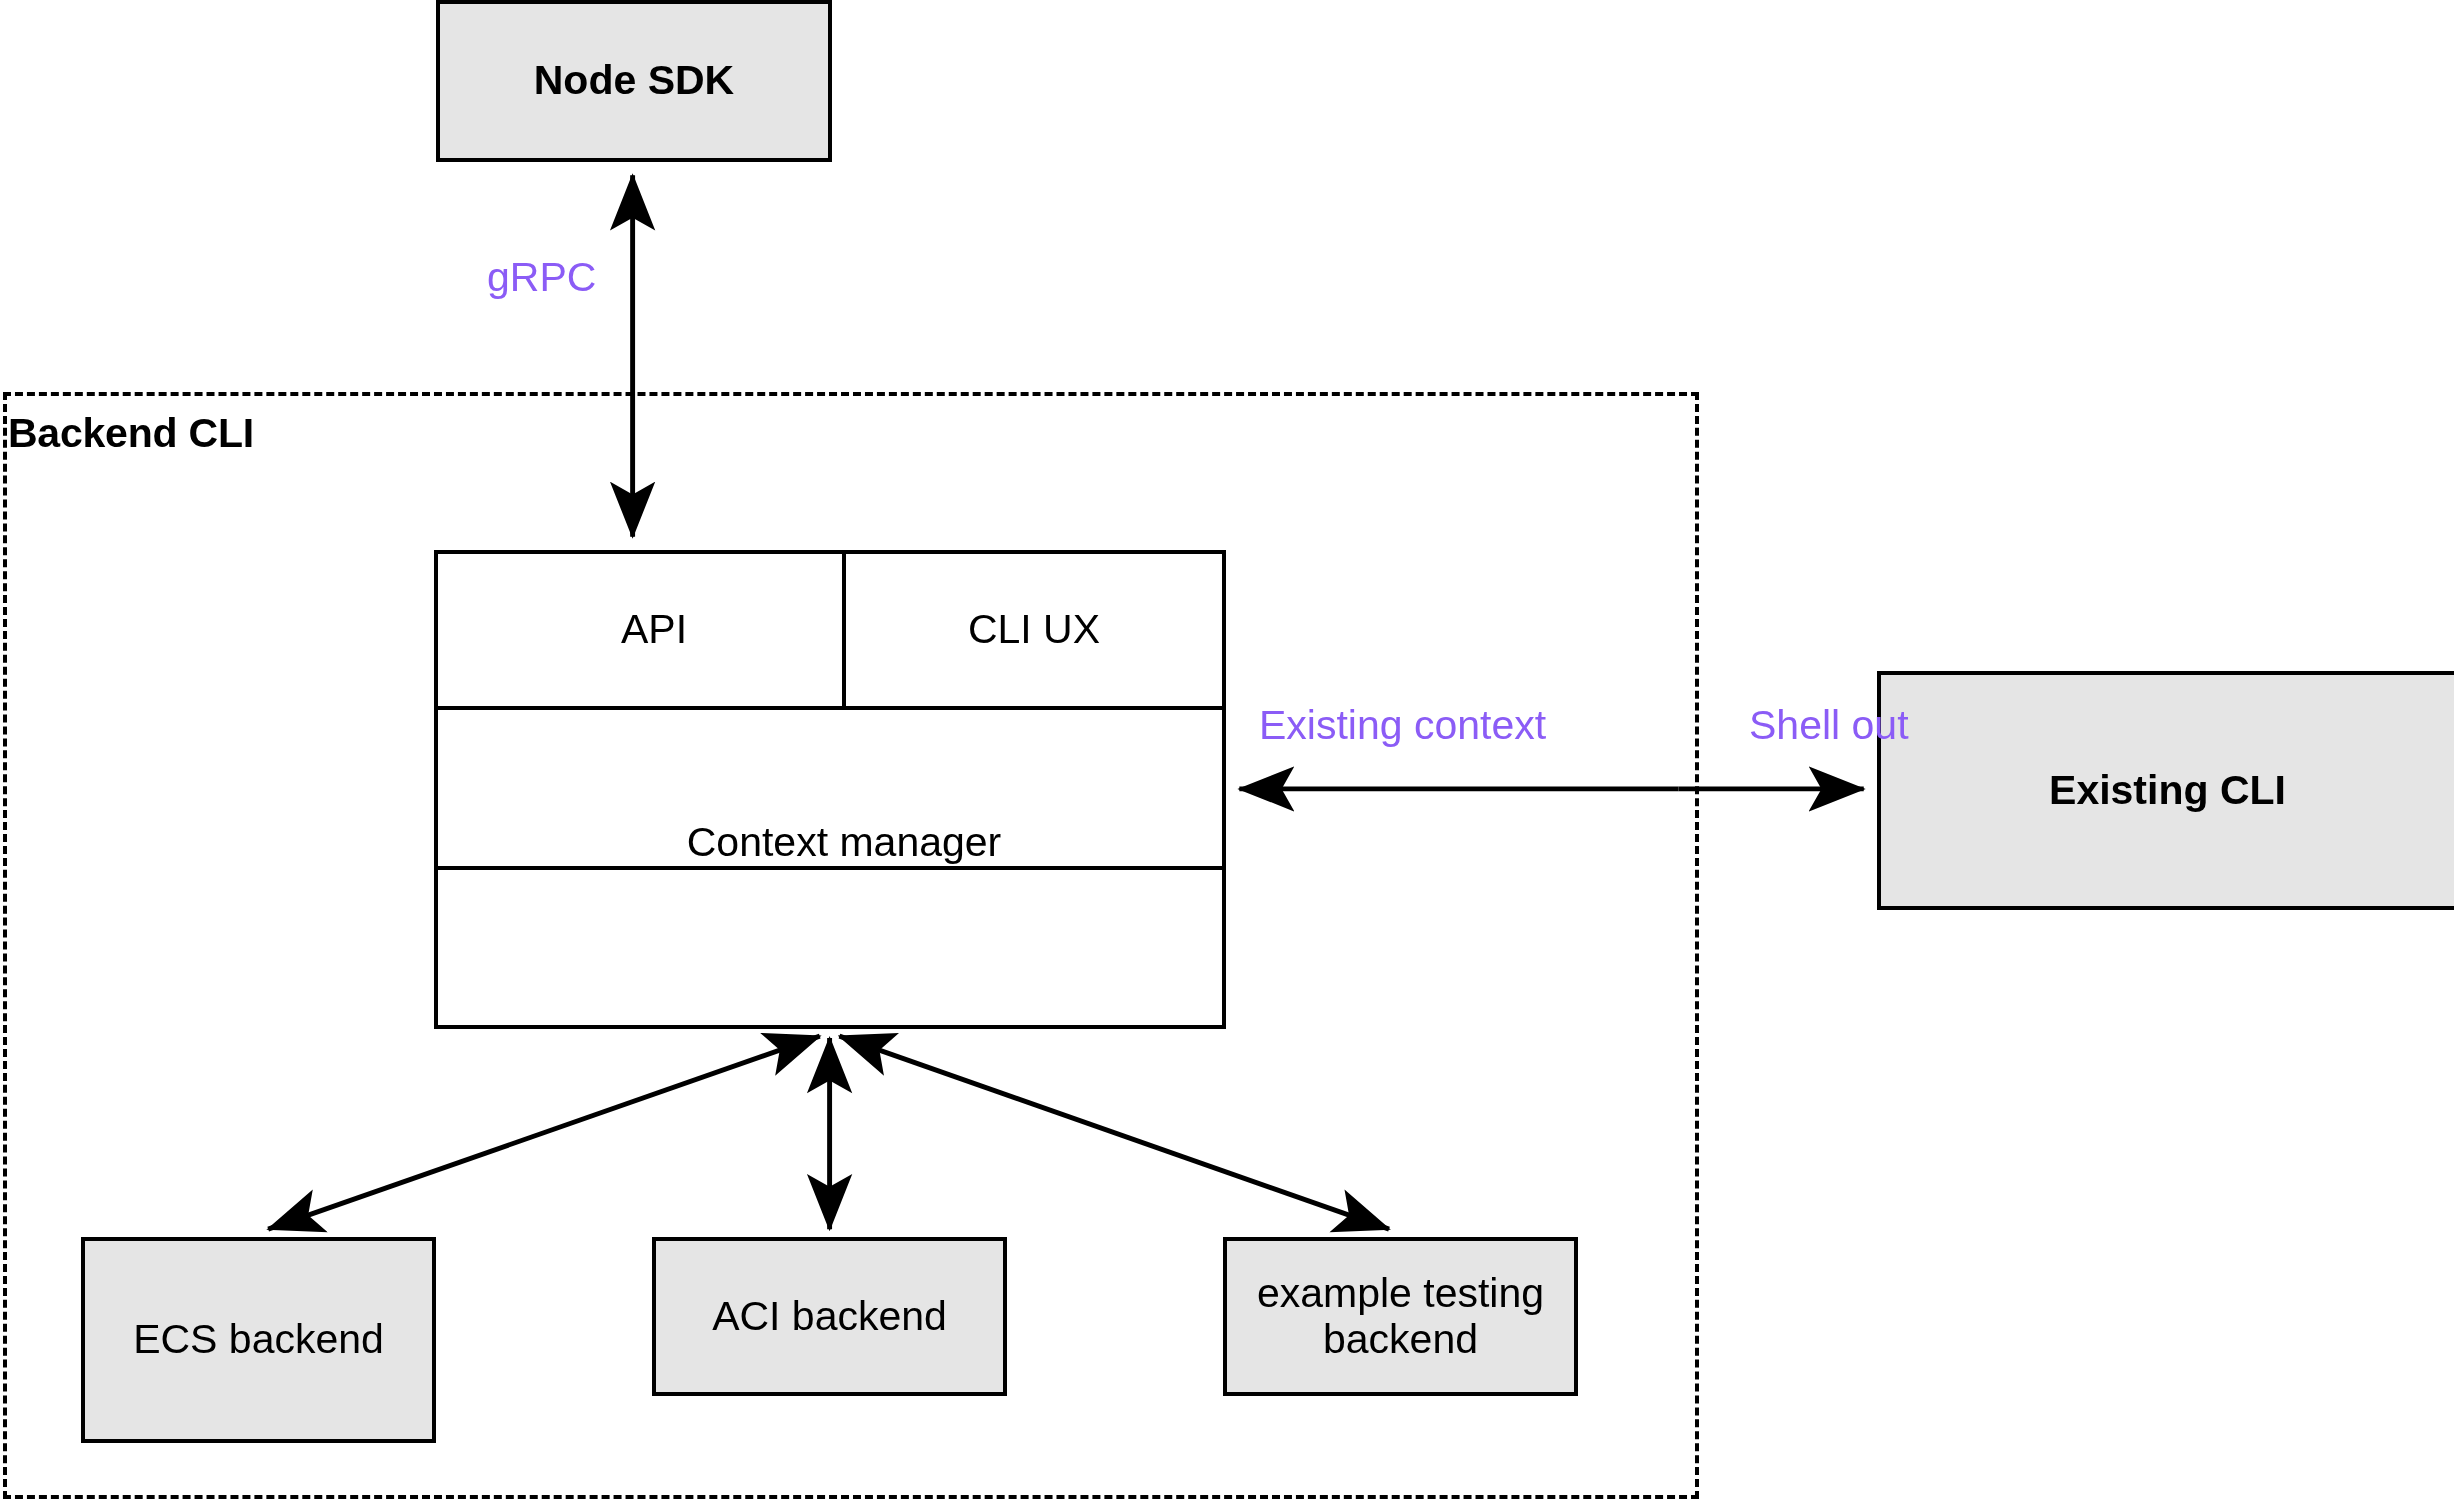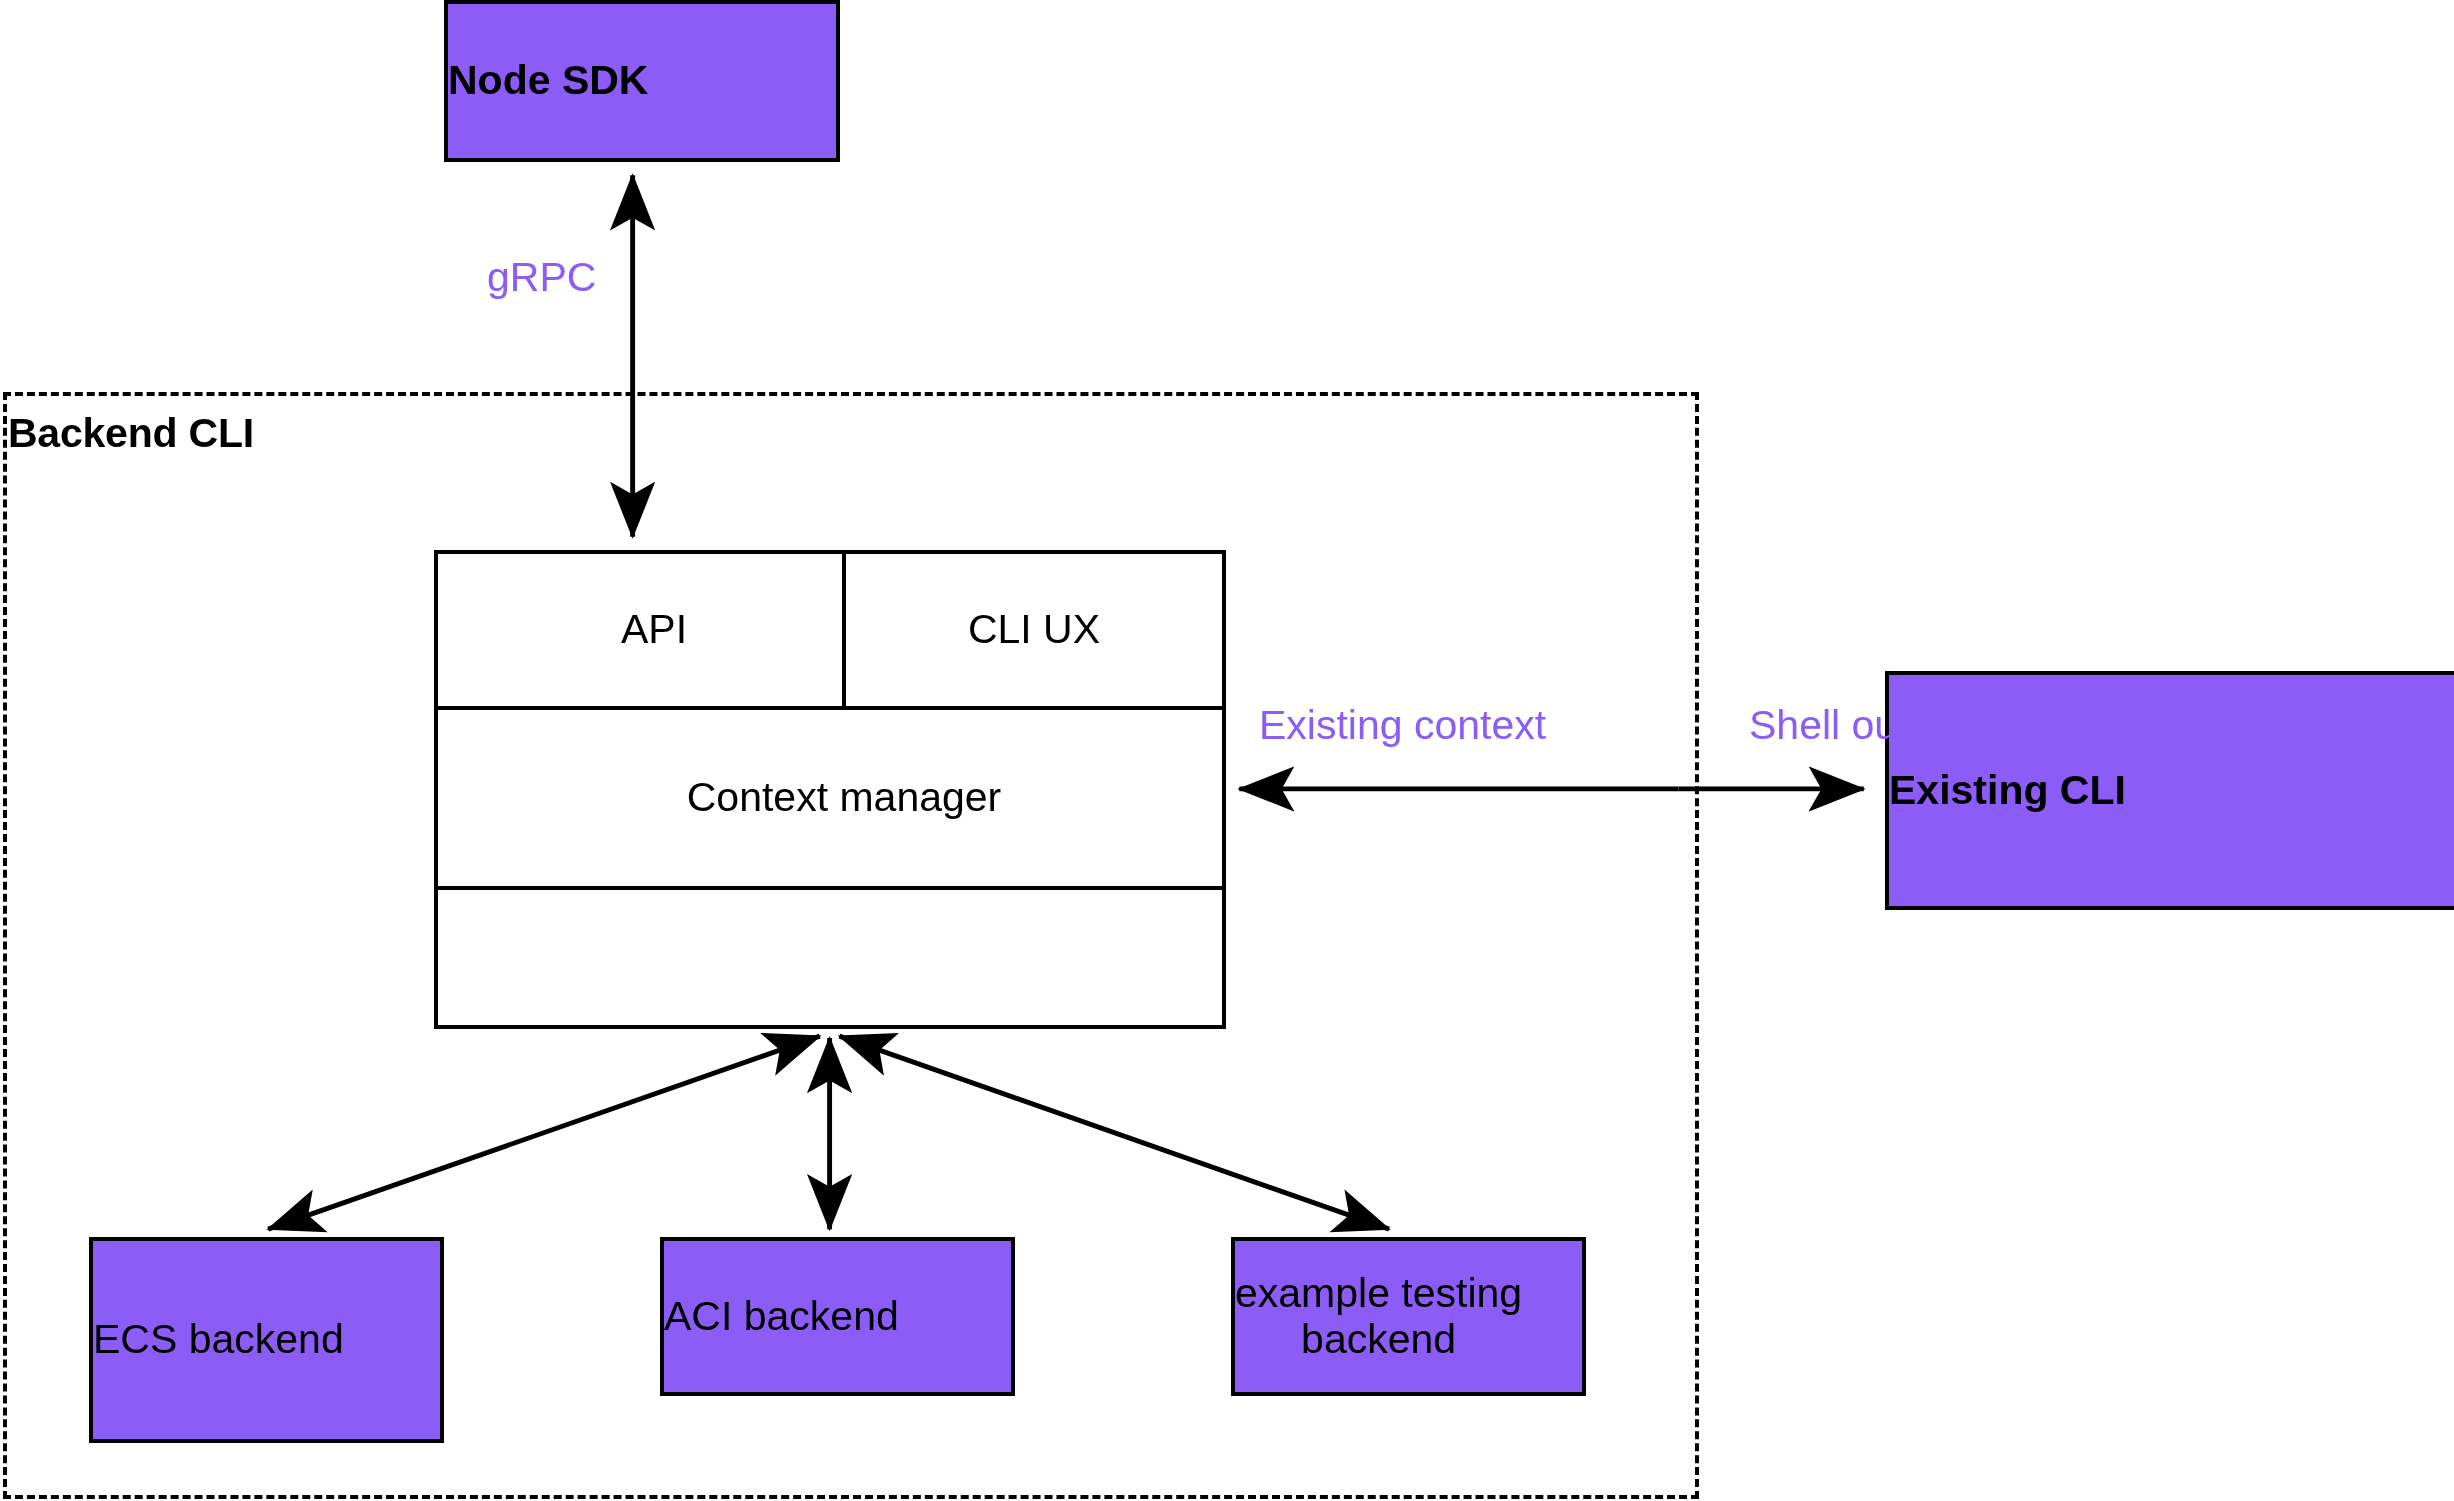--- a/index.html
+++ b/index.html
@@ -20,27 +20,26 @@
     position: absolute;
     left: 0;
     top: 0;
     width: 2455px;
     height: 1501px;
   }
   .node-box {
     position: absolute;
     box-sizing: border-box;
     border: 4.9px solid #000000;
-    background: #8b5cf6;
+    background: #e5e5e5;
     display: flex;
     align-items: center;
-    justify-content: flex-start;
+    justify-content: center;
     text-align: center;
     color: #000000;
-    margin-left: 8px;
   }
   .node-label {
     font-size: 41px;
     line-height: 1.12;
     font-weight: 400;
     color: #000000;
     white-space: pre-line;
   }
   .node-label.bold {
     font-weight: 700;
@@ -90,22 +89,23 @@
     box-sizing: border-box;
     flex: 0 0 auto;
     align-items: stretch;
     padding-left: 28px;
   }
   #stack-row-top {
     height: 156px;
     border-bottom: 4.9px solid #000000;
   }
   #stack-row-mid {
-    height: 180px;
+    height: 160px;
     border-bottom: 4.9px solid #000000;
+    align-items: flex-end;
   }
   #stack-row-bottom {
     height: 154px;
   }
   .stack-cell {
     display: flex;
     align-items: center;
     justify-content: center;
     box-sizing: border-box;
     flex: 1 1 0;

